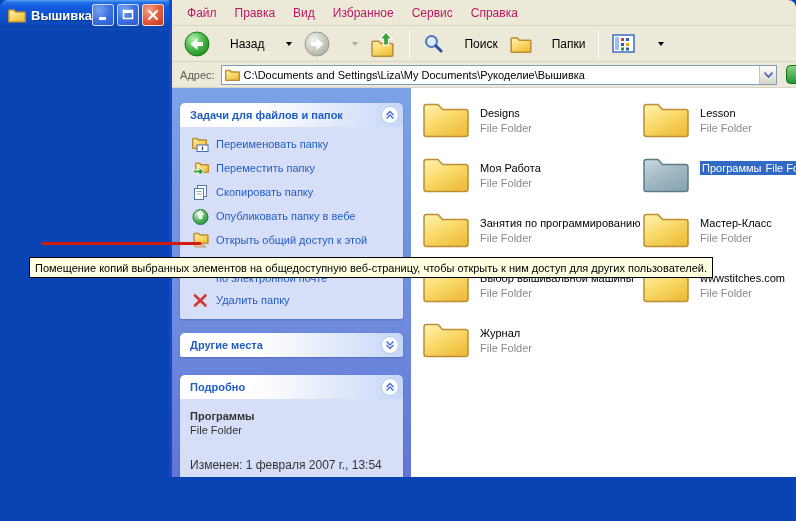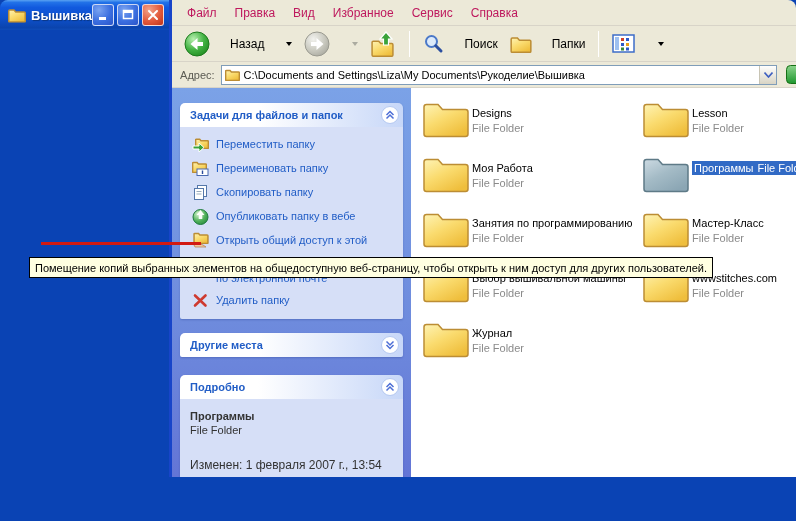--- a/index.html
+++ b/index.html
@@ -71,21 +71,21 @@
   .task:last-child { margin-bottom:0; }
   .task-icon { width:17px; height:17px; flex:0 0 17px; }
   .task-label { font-size:11px; color:#215DC6; line-height:14px; padding-top:1px; }
   .details-body { background:#D6DFF7; padding:10px 8px 12px 10px; }
   .d-name { font-size:11px; font-weight:bold; color:#333; line-height:14px; }
   .d-type { font-size:11px; color:#333; line-height:14px; }
   .d-mod  { font-size:12px; color:#333; line-height:14px; margin-top:21px; }
 
   .content { flex:1; background:#fff; padding:12px 0 0 11px; position:relative; overflow:hidden; }
   .grid { display:grid; grid-template-columns:220px 220px; grid-auto-rows:55px; }
-  .tile { display:flex; gap:2px; align-items:flex-start; }
+  .tile { display:flex; gap:10px; align-items:flex-start; }
   .tile svg { flex:0 0 48px; }
   .tile .txt { padding-top:3px; }
   .f-name { font-size:11px; color:#000; line-height:14px; white-space:nowrap; display:inline-block; }
   .f-type { font-size:11px; color:#8A8A8A; line-height:14px; white-space:nowrap; display:block; }
   .tile.selected .f-name, .tile.selected .f-type { background:#316AC5; color:#fff; padding:0 2px; display:inline-block; }
 
   
   .tooltip { position:absolute; left:29px; top:257px; height:21px; display:flex; align-items:center;
     background:#FFFFE1; border:1px solid #000; padding:0 5px; font-size:11px; color:#000;
     white-space:nowrap; z-index:40; }
@@ -264,32 +264,32 @@
             <span class="panel-title">Задачи для файлов и папок</span>
             <div class="chev">
               <svg width="10" height="10">
                   <path d="M1.5 5 L5 1.5 L8.5 5 M1.5 8.5 L5 5 L8.5 8.5" fill="none" stroke="#4E6FD6" stroke-width="1.5"></path>
                 </svg>
             </div>
           </div>
           <div class="panel-body">
             <div class="task">
               <svg class="task-icon" viewBox="0 0 17 17">
-                <use href="#sym-folder" x="3" y="2" width="14" height="11"></use>
-                <path d="M1 10 h6 V7 l5 4.5 -5 4.5 v-3 H1 z" fill="#3AA33A" stroke="#fff" stroke-width="1"></path>
-              </svg>
-              <span class="task-label">Переместить папку</span>
-            </div>
-            <div class="task">
-              <svg class="task-icon" viewBox="0 0 17 17">
                 <use href="#sym-folder" x="0" y="1" width="15" height="12"></use>
                 <rect x="5" y="9" width="11" height="6.5" fill="#fff" stroke="#4A6AB0"></rect>
                 <line x1="10.5" y1="10.5" x2="10.5" y2="14" stroke="#2C4C9C" stroke-width="1.4"></line>
               </svg>
               <span class="task-label">Переименовать папку</span>
+            </div>
+            <div class="task">
+              <svg class="task-icon" viewBox="0 0 17 17">
+                <use href="#sym-folder" x="3" y="2" width="14" height="11"></use>
+                <path d="M1 10 h6 V7 l5 4.5 -5 4.5 v-3 H1 z" fill="#3AA33A" stroke="#fff" stroke-width="1"></path>
+              </svg>
+              <span class="task-label">Переместить папку</span>
             </div>
             <div class="task">
               <svg class="task-icon" viewBox="0 0 17 17">
                 <rect x="5.5" y="1.5" width="9" height="11" fill="#fff" stroke="#5577AA"></rect>
                 <rect x="2.5" y="4.5" width="9" height="11" fill="#fff" stroke="#5577AA"></rect>
                 <line x1="4.5" y1="7.5" x2="9.5" y2="7.5" stroke="#9AB" stroke-width="1"></line>
                 <line x1="4.5" y1="10" x2="9.5" y2="10" stroke="#9AB" stroke-width="1"></line>
               </svg>
               <span class="task-label">Скопировать папку</span>
             </div>

